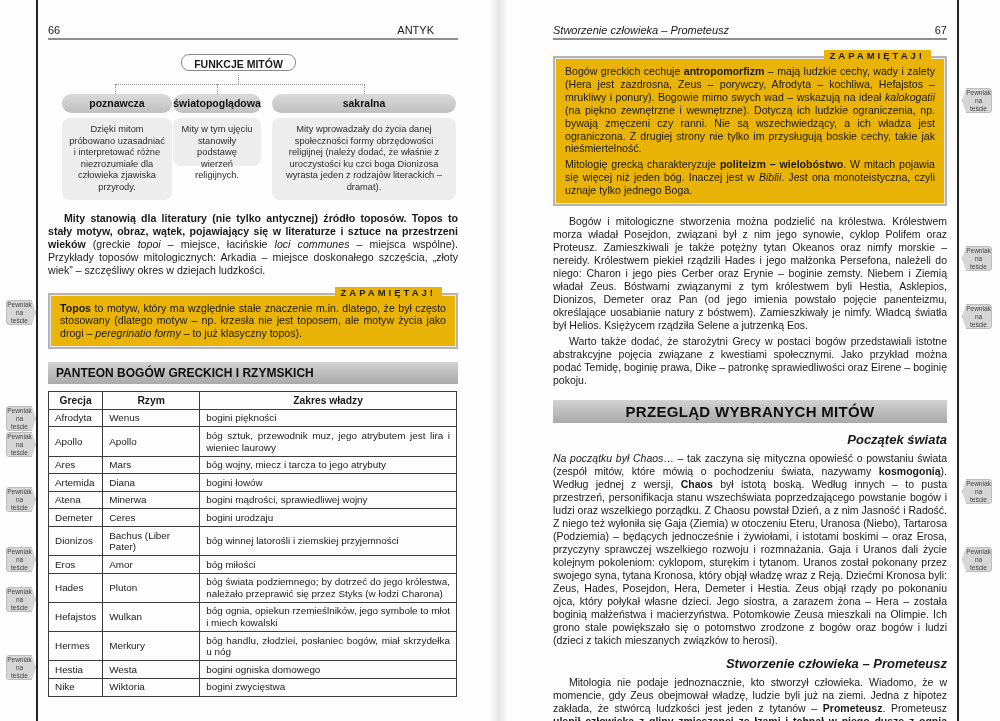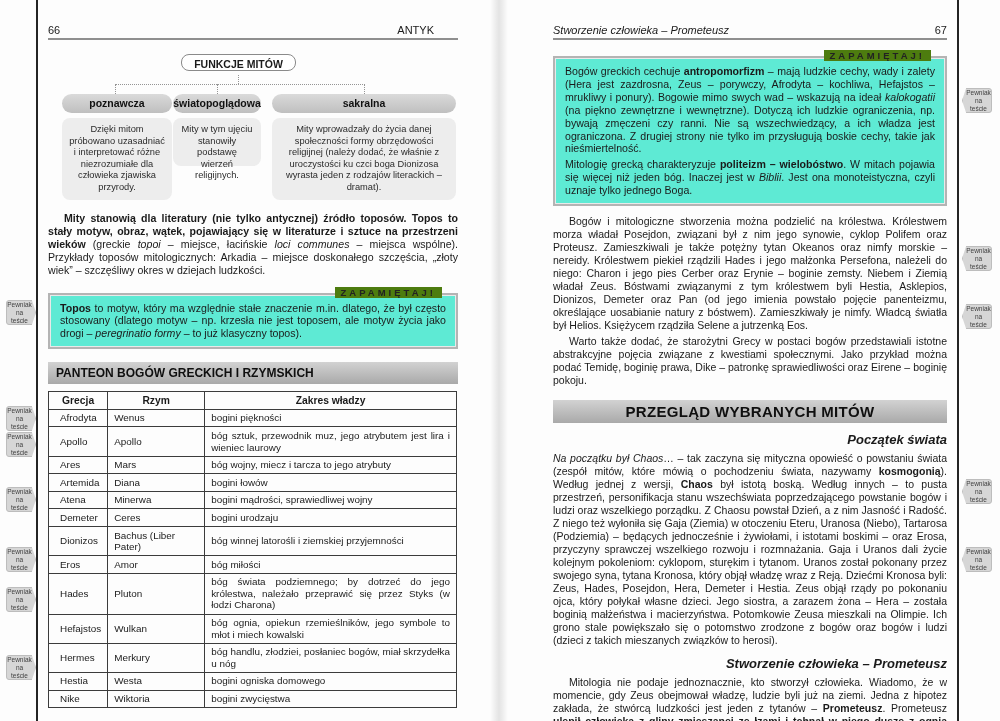--- a/index.html
+++ b/index.html
@@ -63,42 +63,42 @@
   #branch-box-2, #branch-pill-2 { left:224px; width:184px; }
   #branch-box-0, #branch-box-2 { height:82px; }
   #branch-box-1 { height:48px; }
 
   .body-par { font-size:10.6px; line-height:12.9px; text-align:justify; }
   .indent { text-indent:16px; }
 
   
   .zap-wrap { position:relative; margin-top:16px; }
   .zap-label {
-    position:absolute; top:-6px; right:16px; background:#4d7c0f; padding:0 6px;
+    position:absolute; top:-6px; right:16px; background:#eab308; padding:0 6px;
     font-weight:700; font-size:9.5px; letter-spacing:3px; color:#222; z-index:2;
   }
   .zap-box {
     border:2px solid #b4b4b4; box-shadow:inset 0 0 0 1px #e9e9e9;
-    padding:7px 10px 7px 10px; background:#5eead4;
+    padding:7px 10px 7px 10px; background:#eab308;
   }
   .zap-box .body-par + .body-par { margin-top:3px; }
 
   
   .section-bar {
     margin-top:13px; background:linear-gradient(180deg,#d2d2d2,#a9a9a9);
     font-weight:700; color:#0f0f0f;
   }
   .bar-left { font-size:12px; padding:4px 8px; }
   .bar-center { font-size:15px; text-align:center; padding:3px 12px; letter-spacing:0.3px; }
 
   
   table { border-collapse:collapse; width:409px; margin-top:7px; }
   th, td { border:1px solid #3c3c3c; font-size:9.9px; line-height:11.6px; padding:2.5px 6px; }
   th { font-weight:700; text-align:center; font-size:10.3px; }
-  td:nth-child(1) { width:38px;padding-left:11px; }
+  td:nth-child(1) { width:38px; }
   td:nth-child(2) { width:97px; }
   td:nth-child(3) { text-align:justify; }
 
   .sub-title { font-weight:700; font-style:italic; font-size:13px; text-align:right; margin-top:9px; }
   .right-par { margin-top:5px; font-size:10.5px; line-height:13px; text-align:justify; }
   .tight { margin-top:3px; }
 </style>
 </head>
 <body>
 

